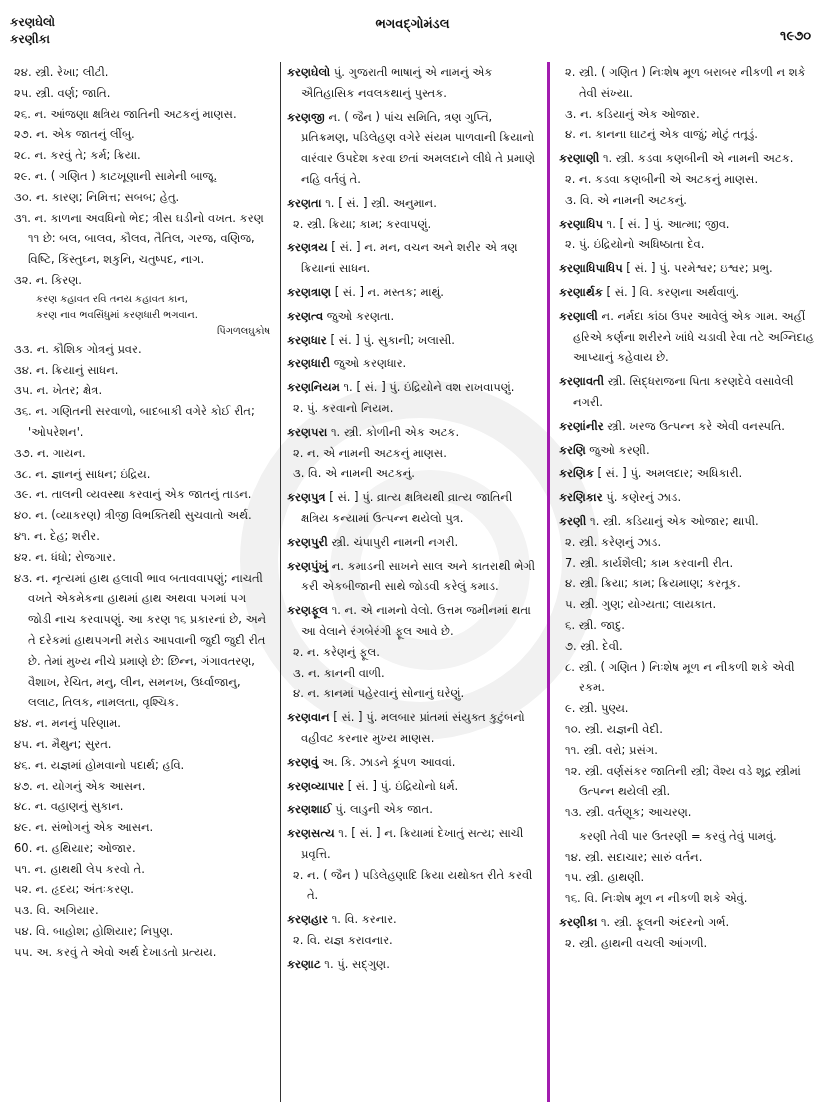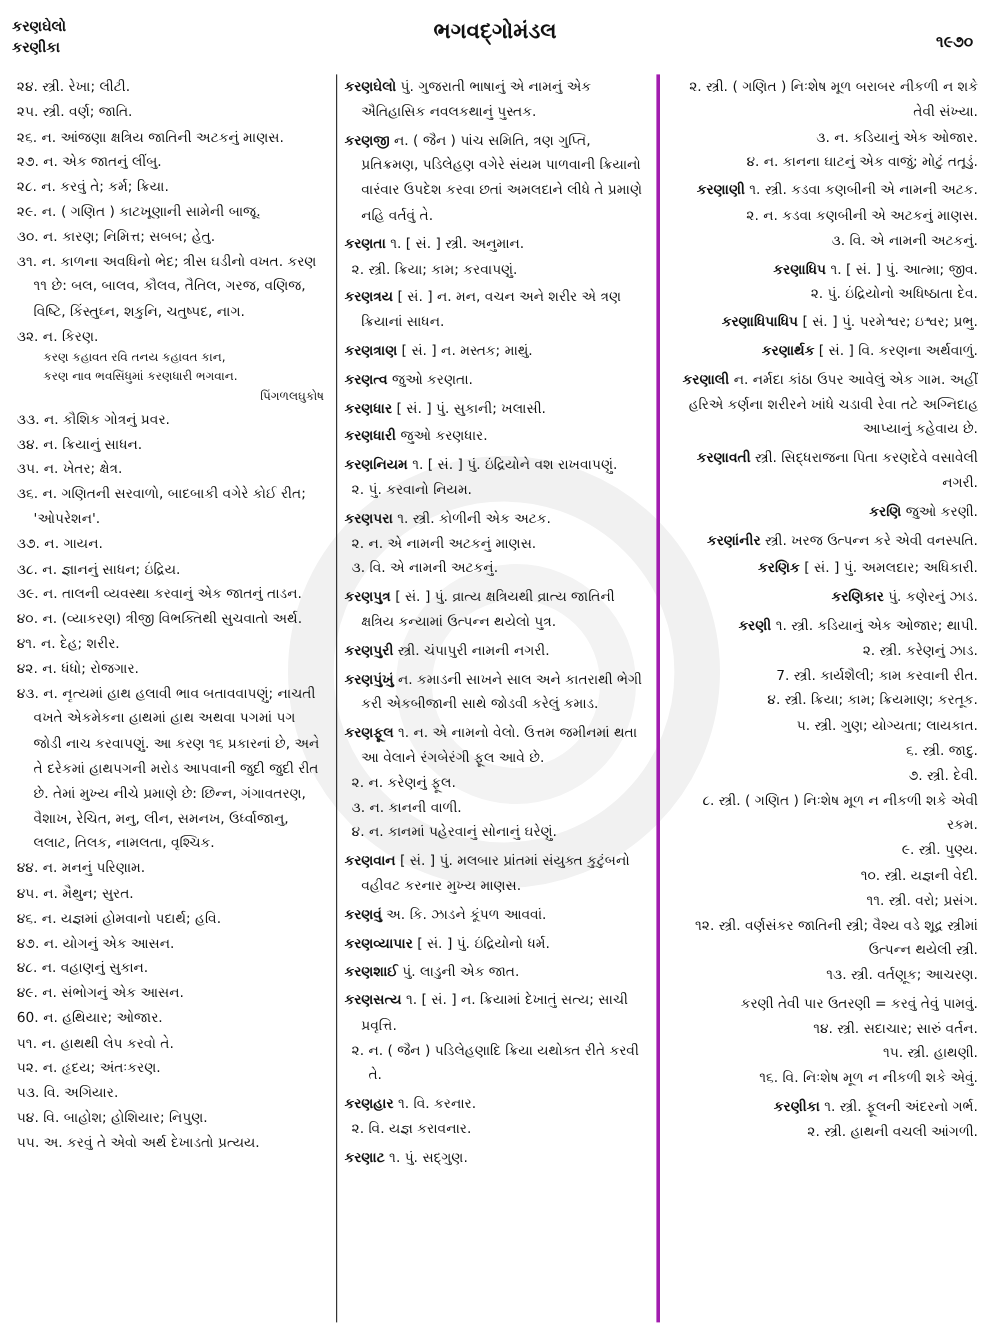--- a/index.html
+++ b/index.html
@@ -10,28 +10,28 @@
   .watermark {
     position: absolute; left: 240px; top: 380px; width: 360px; height: 360px;
     border-radius: 50%; border: 38px solid #f1f1f1; box-sizing: border-box; z-index: 0;
   }
   .watermark2 {
     position: absolute; left: 330px; top: 470px; width: 200px; height: 200px;
     border-radius: 50%; border: 30px solid #f3f3f3; box-sizing: border-box; z-index: 0;
   }
   .header { position: absolute; top: 14px; left: 0; width: 825px; height: 40px; z-index: 1; }
   .guide { position: absolute; left: 10px; top: 0; font-weight: bold; font-size: 12px; line-height: 17px; }
-  .title { position: absolute; left: 0; width: 825px; top: 2px; text-align: center; font-size: 18px; font-weight: bold; }
+  .title { position: absolute; left: 0; width: 825px; top: 2px; text-align: center; font-size: 13px; font-weight: bold; }
   .pageno { position: absolute; right: 14px; top: 14px; font-weight: bold; font-size: 13px; }
   .col {
     position: absolute; top: 62px; z-index: 1; line-height: 20.8px; box-sizing: border-box;
   }
   .col1 { left: 14px; width: 262px; padding-right: 6px; }
   .col2 { left: 280px; width: 270px; border-left: 1px solid #333; border-right: 3px solid #a21caf; padding: 0 8px 0 6px; height: 1040px; }
-  .col3 { left: 553px; width: 262px; padding-left: 6px; text-align: right; }
+  .col3 { left: 553px; width: 262px; padding-left: 6px; }
   .entry { margin-bottom: 3px; }
   .sense { padding-left: 14px; text-indent: -14px; }
   .sub { padding-left: 20px; text-indent: -14px; }
   .hw { font-weight: bold; }
   .quote { font-size: 10px; padding-left: 22px; line-height: 16px; margin: 0 0; }
   .quote .src { text-align: right; }
   p { margin: 0; }
 </style>
 </head>
 <body>
@@ -182,24 +182,24 @@
     <div class="entry">
       <p class="sense"><span class="hw">કરણાર્થક</span><span> [ સં. ] વિ. કરણના અર્થવાળું.</span></p>
     </div>
     <div class="entry">
       <p class="sense"><span class="hw">કરણાલી</span><span> ન. નર્મદા કાંઠા ઉપર આવેલું એક ગામ. અહીં હરિએ કર્ણના શરીરને ખાંધે ચડાવી રેવા તટે અગ્નિદાહ આપ્યાનું કહેવાય છે.</span></p>
     </div>
     <div class="entry">
       <p class="sense"><span class="hw">કરણાવતી</span><span> સ્ત્રી. સિદ્ધરાજના પિતા કરણદેવે વસાવેલી નગરી.</span></p>
     </div>
     <div class="entry">
+      <p class="sense"><span class="hw">કરણાંનીર</span><span> સ્ત્રી. ખરજ ઉત્પન્ન કરે એવી વનસ્પતિ.</span></p>
+    </div>
+    <div class="entry">
       <p class="sense"><span class="hw">કરણિ</span><span> જુઓ કરણી.</span></p>
-    </div>
-    <div class="entry">
-      <p class="sense"><span class="hw">કરણાંનીર</span><span> સ્ત્રી. ખરજ ઉત્પન્ન કરે એવી વનસ્પતિ.</span></p>
     </div>
     <div class="entry">
       <p class="sense"><span class="hw">કરણિક</span><span> [ સં. ] પું. અમલદાર; અધિકારી.</span></p>
     </div>
     <div class="entry">
       <p class="sense"><span class="hw">કરણિકાર</span><span> પું. કણેરનું ઝાડ.</span></p>
     </div>
     <div class="entry">
       <p class="sense"><span class="hw">કરણી</span><span> ૧. સ્ત્રી. કડિયાનું એક ઓજાર; થાપી.</span></p>
       <p class="sub">૨. સ્ત્રી. કરેણનું ઝાડ.</p>

